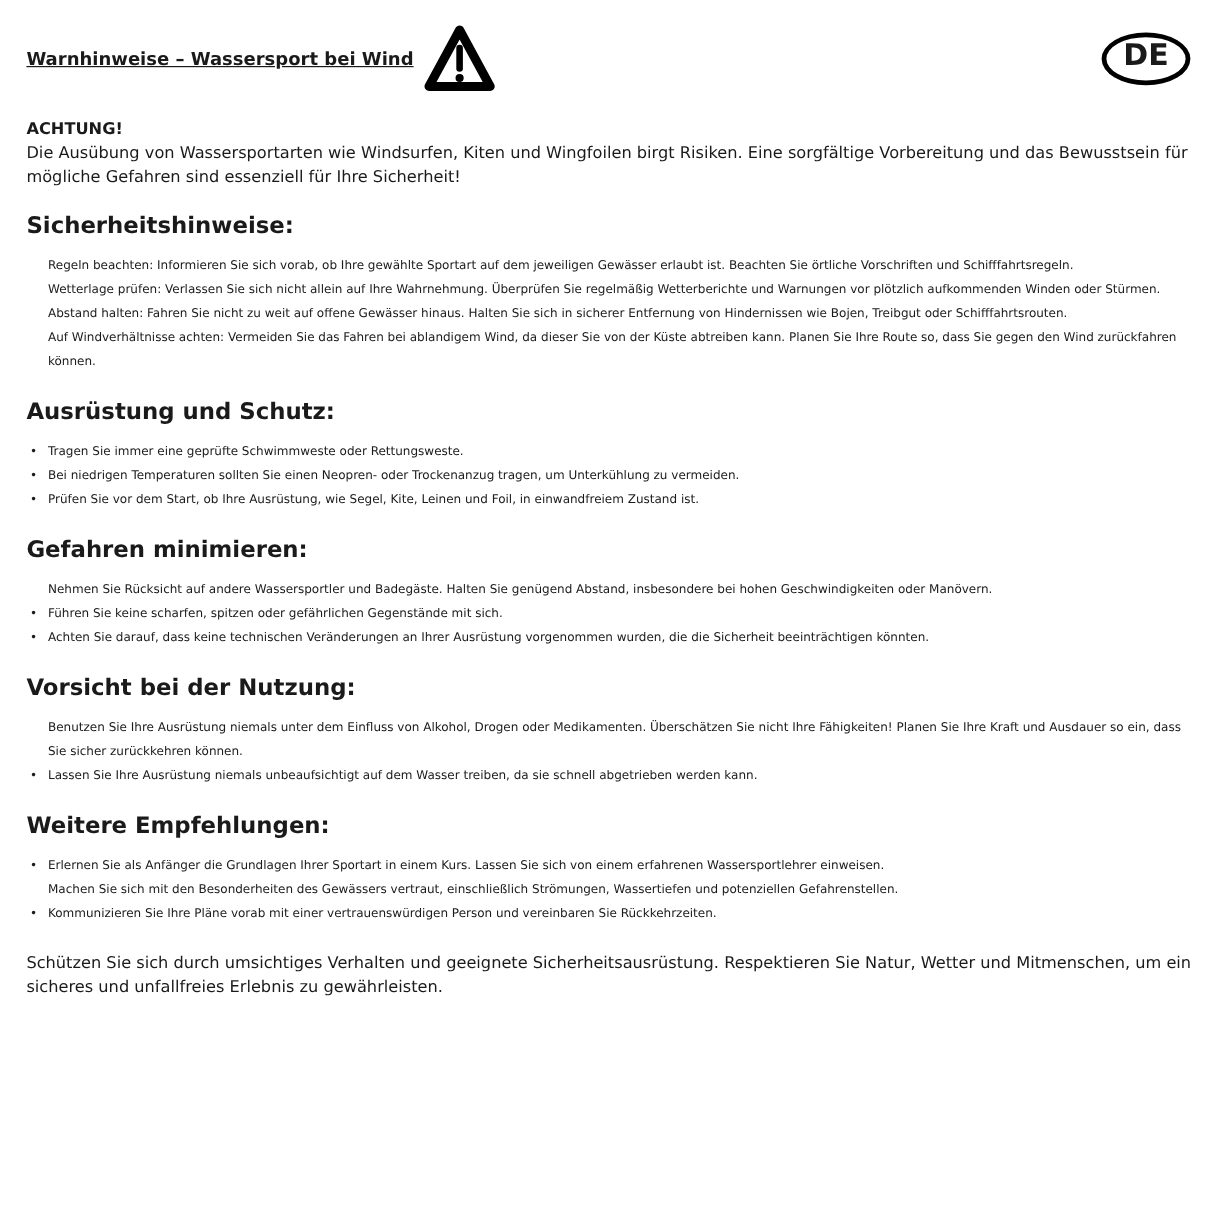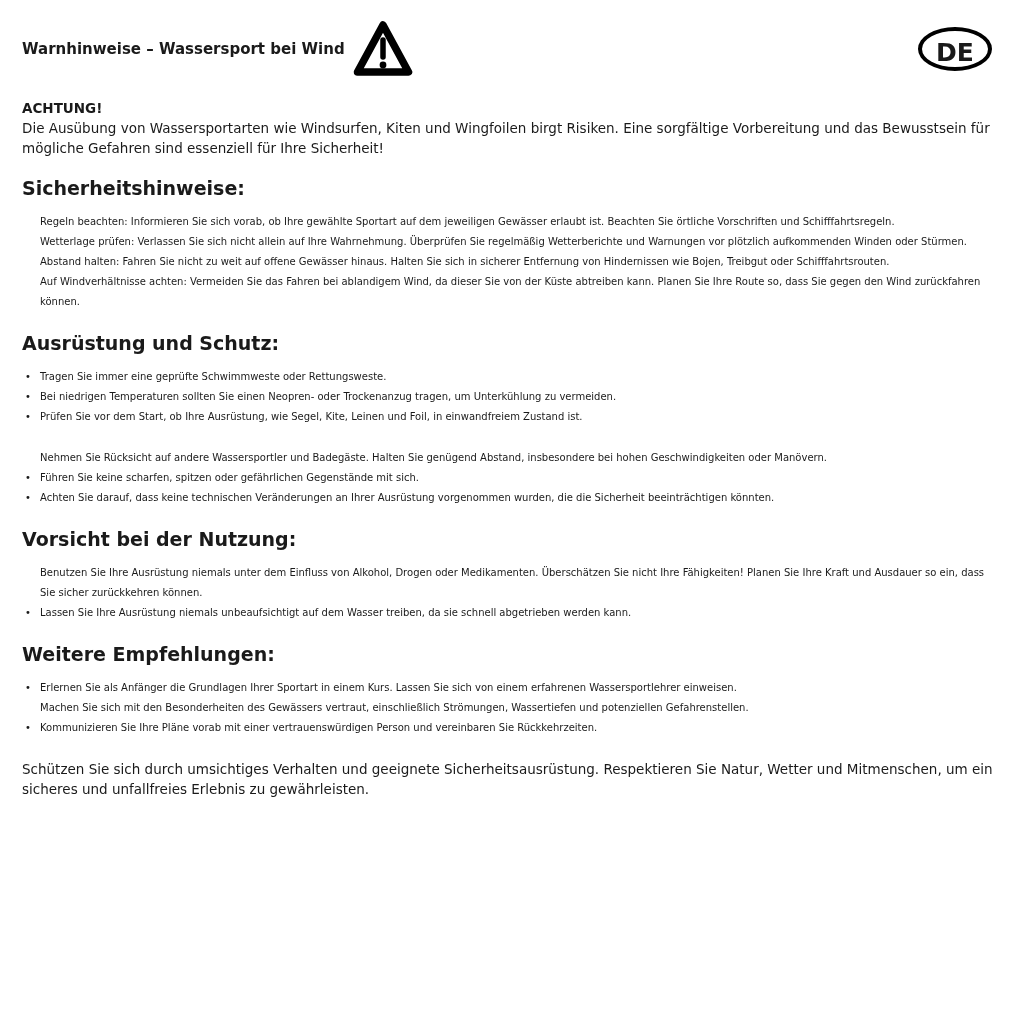--- a/index.html
+++ b/index.html
@@ -26,37 +26,38 @@
     display: flex;
     align-items: flex-start;
     height: 40px;
     margin-bottom: 18px;
   }
   .title-block {
     font-weight: bold;
     font-size: 15px;
     line-height: 18px;
     white-space: nowrap;
+    text-decoration: underline;
   }
   .warning-icon {
     margin-left: 8px;
     margin-top: -22px;
     flex: 0 0 auto;
   }
   .lang-badge {
     margin-left: auto;
     margin-top: -13px;
     margin-right: 8px;
     box-sizing: border-box;
     width: 74px;
     height: 44px;
     border: 4px solid #000;
     border-radius: 50%;
     display: flex;
-    align-items: flex-end;
+    align-items: flex-start;
     justify-content: center;
     font-weight: bold;
     font-size: 25px;
     letter-spacing: 0px;
   }
   
   .para-block { margin: 0 0 20px 0; }
   .block-heading {
     font-weight: bold;
     font-size: 13.5px;
@@ -123,20 +124,21 @@
   </div>
 
   <div class="section">
     <p class="section-heading">Ausrüstung und Schutz:</p>
     <div class="item bulleted">Tragen Sie immer eine geprüfte Schwimmweste oder Rettungsweste.</div>
     <div class="item bulleted">Bei niedrigen Temperaturen sollten Sie einen Neopren- oder Trockenanzug tragen, um Unterkühlung zu vermeiden.</div>
     <div class="item bulleted">Prüfen Sie vor dem Start, ob Ihre Ausrüstung, wie Segel, Kite, Leinen und Foil, in einwandfreiem Zustand ist.</div>
   </div>
 
   <div class="section">
+    <p class="section-heading">Gefahren minimieren:</p>
     <div class="item">Nehmen Sie Rücksicht auf andere Wassersportler und Badegäste. Halten Sie genügend Abstand, insbesondere bei hohen Geschwindigkeiten oder Manövern.</div>
     <div class="item bulleted">Führen Sie keine scharfen, spitzen oder gefährlichen Gegenstände mit sich.</div>
     <div class="item bulleted">Achten Sie darauf, dass keine technischen Veränderungen an Ihrer Ausrüstung vorgenommen wurden, die die Sicherheit beeinträchtigen könnten.</div>
   </div>
 
   <div class="section">
     <p class="section-heading">Vorsicht bei der Nutzung:</p>
     <div class="item">Benutzen Sie Ihre Ausrüstung niemals unter dem Einfluss von Alkohol, Drogen oder Medikamenten. Überschätzen Sie nicht Ihre Fähigkeiten! Planen Sie Ihre Kraft und Ausdauer so ein, dass Sie sicher zurückkehren können.</div>
     <div class="item bulleted">Lassen Sie Ihre Ausrüstung niemals unbeaufsichtigt auf dem Wasser treiben, da sie schnell abgetrieben werden kann.</div>
   </div>

